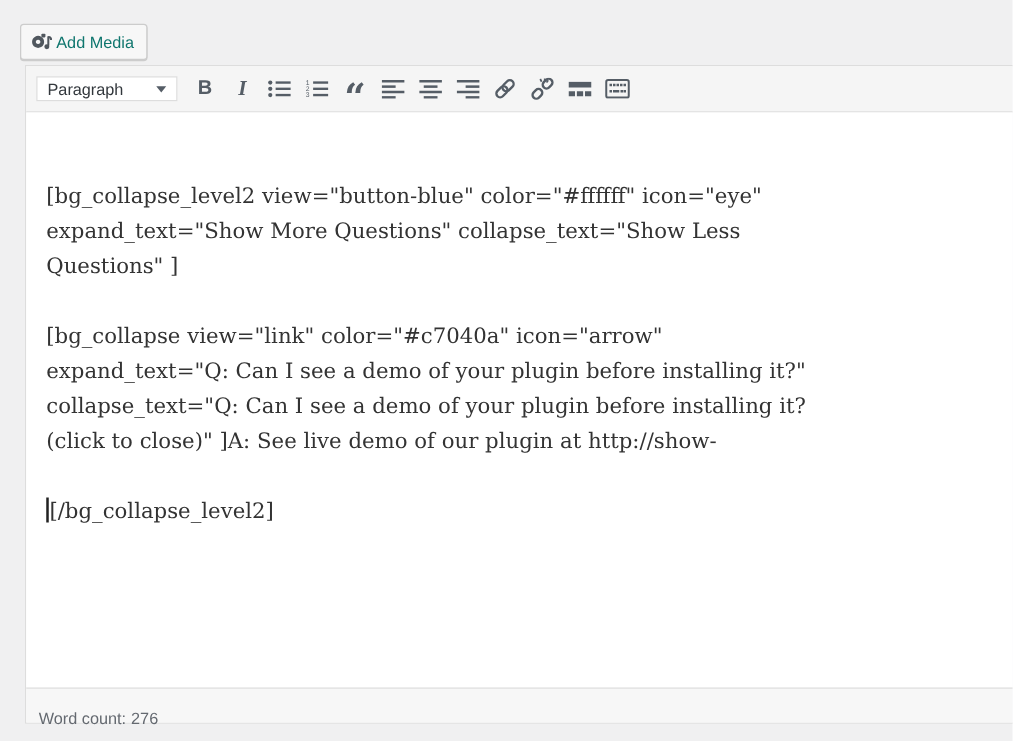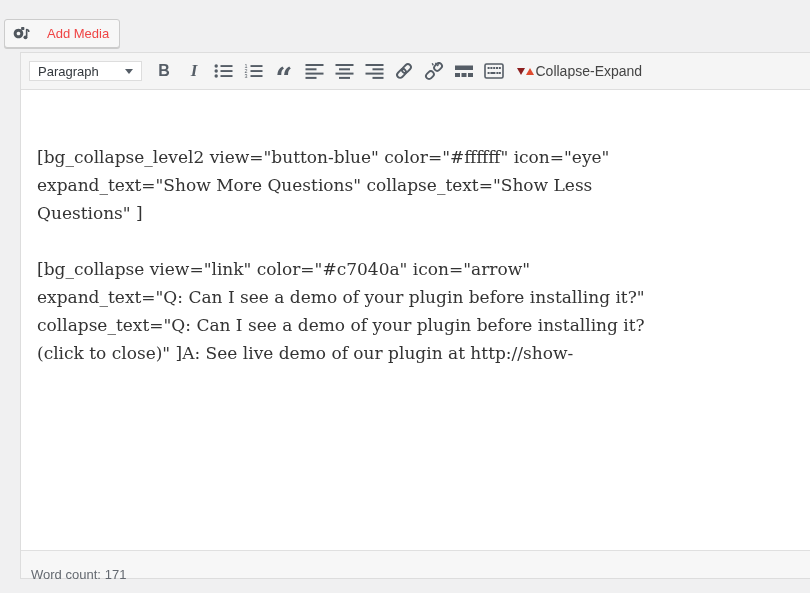--- a/index.html
+++ b/index.html
@@ -5,27 +5,27 @@
   * { box-sizing: border-box; margin: 0; padding: 0; }
   html, body { width: 810px; height: 593px; overflow: hidden; }
   body {
     position: relative;
     background: #f0f0f1;
     font-family: "Liberation Sans", sans-serif;
   }
 
   
   .add-media-btn {
-    position: absolute; left: 4px; top: 19px;
+    position: absolute; left: 16px; top: 19px;
     height: 29px; padding: 0 10px 0 8px;
-    display: inline-flex; align-items: center; gap: 17px;
+    display: inline-flex; align-items: center; gap: 3px;
     background: #f7f7f7;
     border: 1px solid #ccc; border-radius: 3px;
     box-shadow: 0 1px 0 #ccc;
-    color: #ef4444; font-size: 13px;
+    color: #0f766e; font-size: 13px;
     cursor: pointer;
   }
   .add-media-btn svg { display: block; color: #50575e; }
 
   
   .editor-panel {
     position: absolute; left: 20px; top: 52px;
     width: 793px; height: 527px;           
     border: 1px solid #ddd;
     background: #fff;
@@ -248,45 +248,41 @@
             <rect x="12" y="4" width="2" height="2"></rect>
           <rect x="14.8" y="4" width="2" height="2"></rect>
           <rect x="3.6" y="9" width="2" height="2"></rect>
             <rect x="6.4" y="9" width="5" height="2"></rect>
           <rect x="12.4" y="9" width="2" height="2"></rect>
             <rect x="14.8" y="9" width="2" height="2"></rect>
         </svg>
       </span>
     </div>
 
-    <div class="collapse-expand-btn">
-      <span class="tri-down"></span>
-      <span class="tri-up"></span>
-      <span class="ce-label">Collapse-Expand</span>
-    </div>
 
   </div>
 
   <div class="editor-content">
     <p>
       </p>
       <div class="line">[bg_collapse_level2 view="button-blue" color="#ffffff" icon="eye"</div>
       <div class="line">expand_text="Show More Questions" collapse_text="Show Less</div>
       <div class="line">Questions" ]</div>
     <p></p>
     <p>
       </p>
       <div class="line">[bg_collapse view="link" color="#c7040a" icon="arrow"</div>
       <div class="line">expand_text="Q: Can I see a demo of your plugin before installing it?"</div>
       <div class="line">collapse_text="Q: Can I see a demo of your plugin before installing it?</div>
       <div class="line">(click to close)" ]A: See live demo of our plugin at http://show-</div>
     <p></p>
     <p>
       </p>
+      <div class="line"><span class="caret"></span><span>[/bg_collapse_level2]</span></div>
     <p></p>
   </div>
 
   <div class="status-bar">
     <span>Word count:</span>
-    <span>171</span>
+    <span>276</span>
   </div>
 
 </div>
 
 </body></html>

